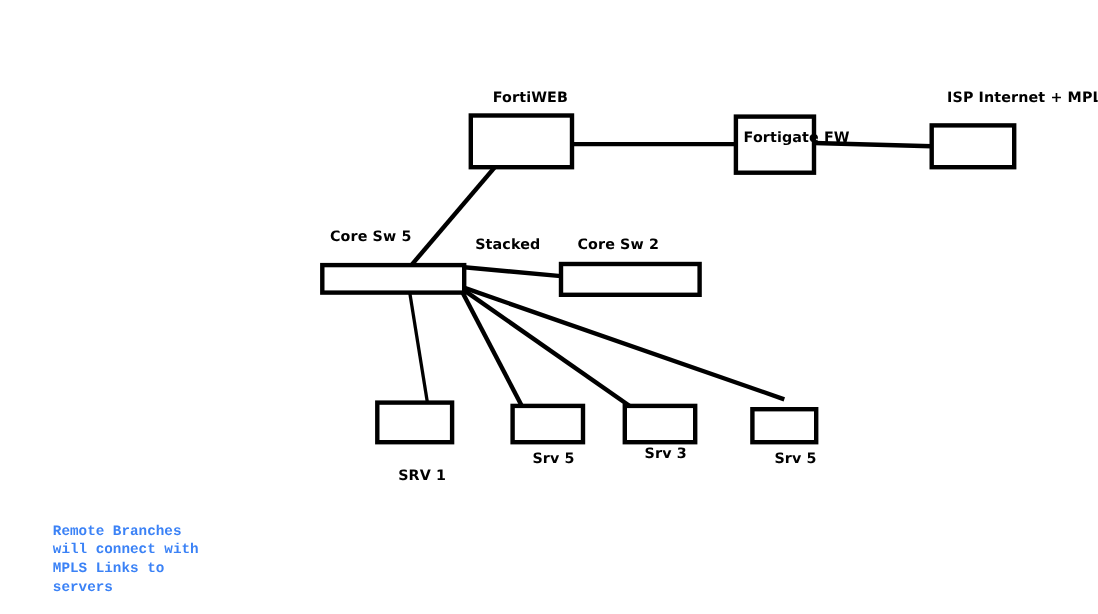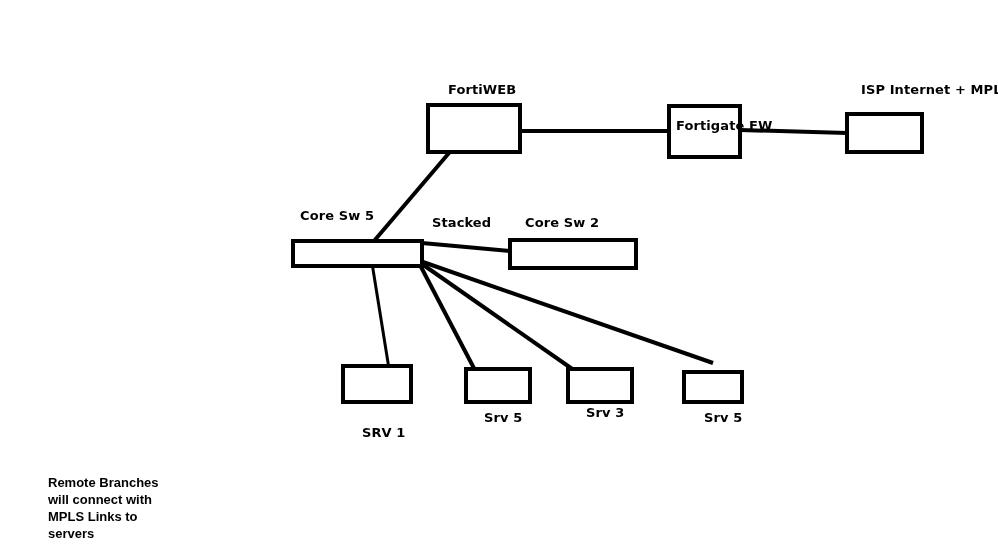--- a/index.html
+++ b/index.html
@@ -29,24 +29,24 @@
     position: absolute;
     font-family: "DejaVu Sans", sans-serif;
     font-size: 13px;
     font-weight: bold;
     color: #000000;
     white-space: nowrap;
     letter-spacing: 0.1px;
   }
   .note-block {
     position: absolute;
-    font-family: Liberation Sans, sans-serif;
+    font-family: Liberation Mono, monospace;
     font-size: 13px;
     font-weight: bold;
-    color: #000000;
+    color: #3b82f6;
     line-height: 17px;
     white-space: pre-line;
   }
 </style>
 </head>
 <body>
 
 <div id="canvas">
 
   <svg id="svg-layer" viewBox="0 0 998 558" xmlns="http://www.w3.org/2000/svg">

